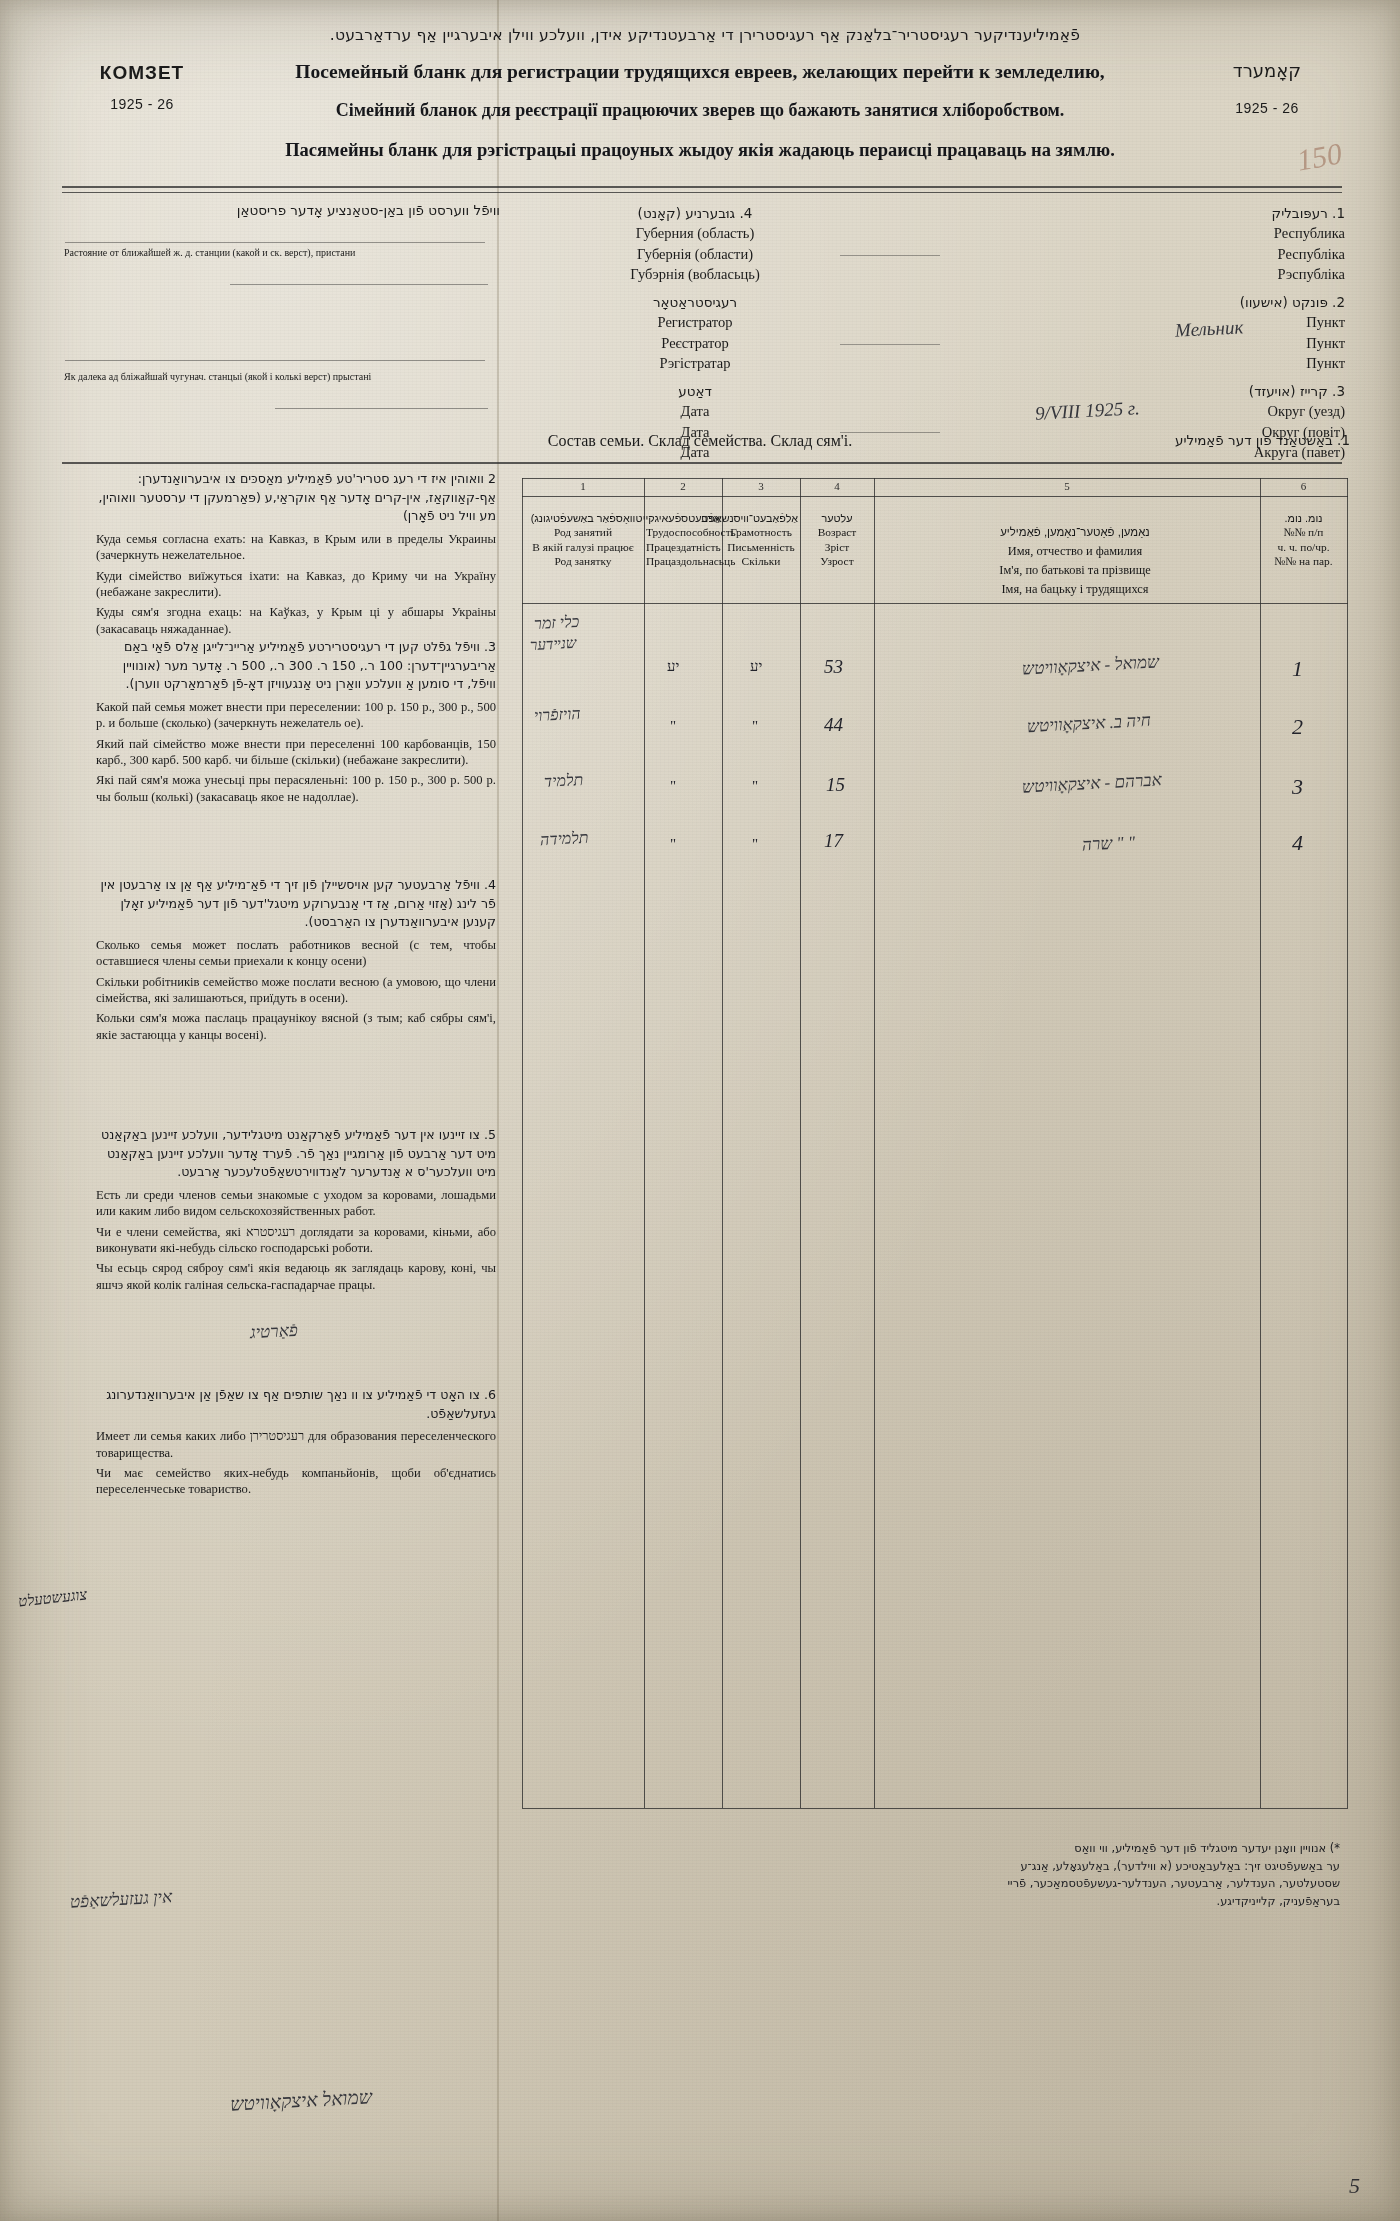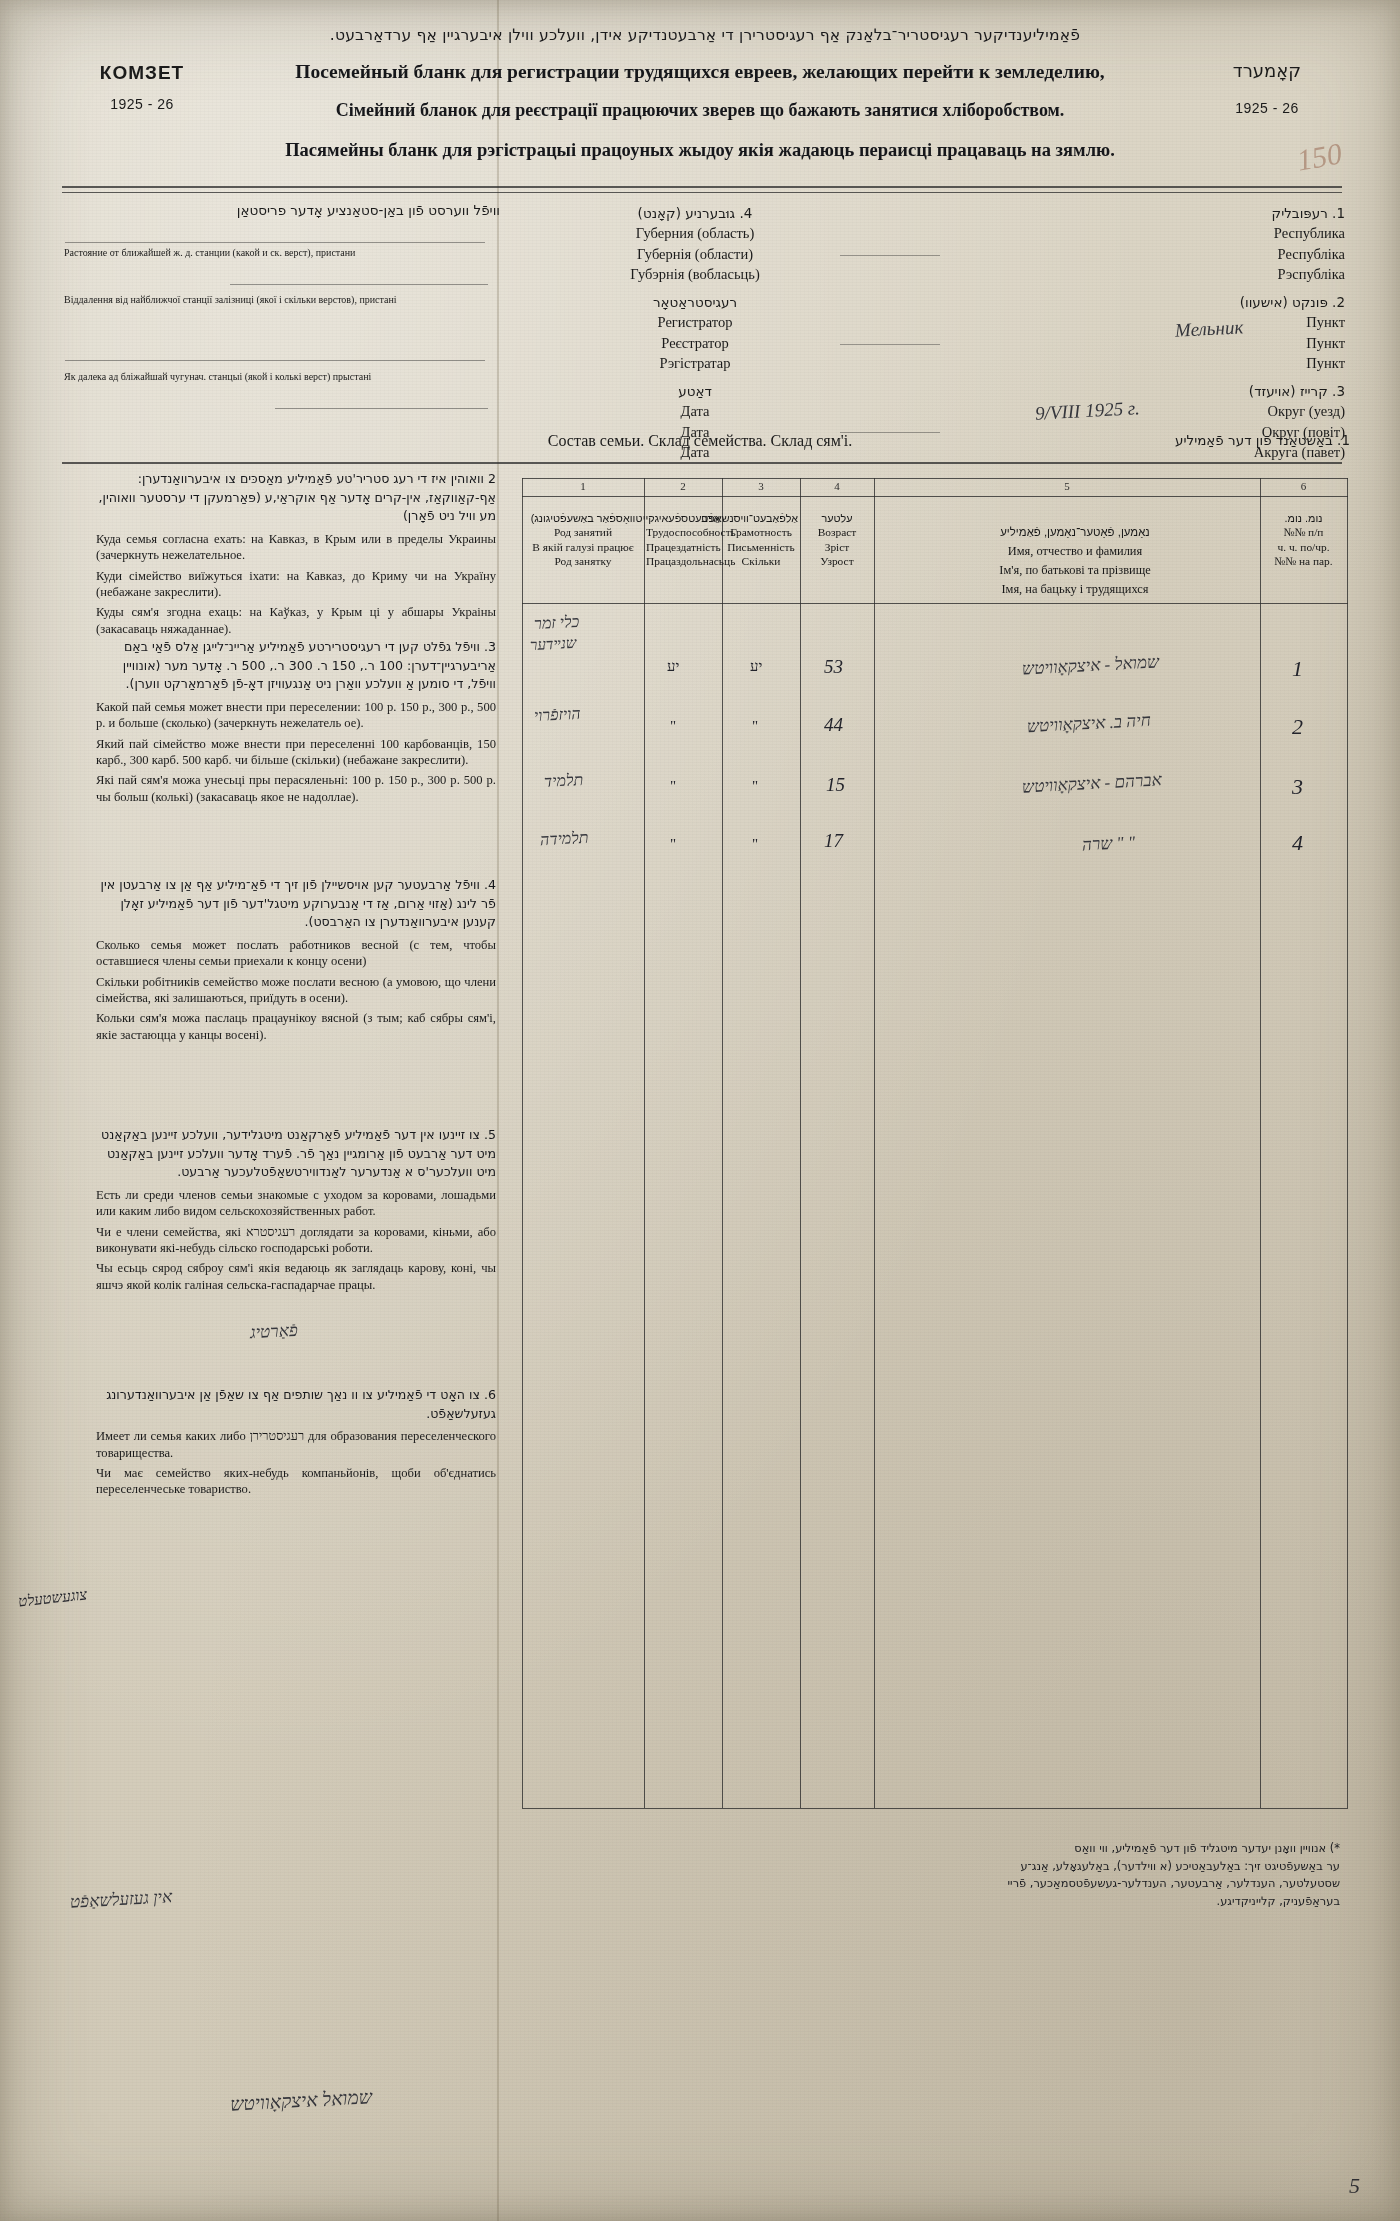--- a/index.html
+++ b/index.html
@@ -218,21 +218,20 @@
 
     <div class="col-mid" style="top:182px;">
       <div class="yidlab">דאַטע</div>
       <div>Дата</div>
       <div>Дата</div>
       <div>Дата</div>
     </div>
 
     <div class="col-yid">וויפֿל ווערסט פֿון באַן-סטאַנציע אָדער פריסטאַן</div>
     <div class="col-left-ru" style="top:46px;">Растояние от ближайшей ж. д. станции (какой и ск. верст), пристани</div>
-    <div class="col-left-ru" style="top:93px;">Віддалення від найближчої станції залізниці (якої і скільки верстов), пристані</div>
     <div class="col-left-ru" style="top:170px;">Як далека ад бліжайшай чугунач. станцыі (якой і колькі верст) прыстані</div>
 
     <div class="rule" style="left:5px;top:42px;width:420px;opacity:.45;"></div>
     <div class="rule" style="left:170px;top:84px;width:258px;opacity:.45;"></div>
     <div class="rule" style="left:5px;top:160px;width:420px;opacity:.45;"></div>
     <div class="rule" style="left:215px;top:208px;width:213px;opacity:.45;"></div>
     <div class="rule" style="left:780px;top:55px;width:100px;opacity:.4;"></div>
     <div class="rule" style="left:780px;top:144px;width:100px;opacity:.4;"></div>
     <div class="rule" style="left:780px;top:232px;width:100px;opacity:.4;"></div>
   </div>

